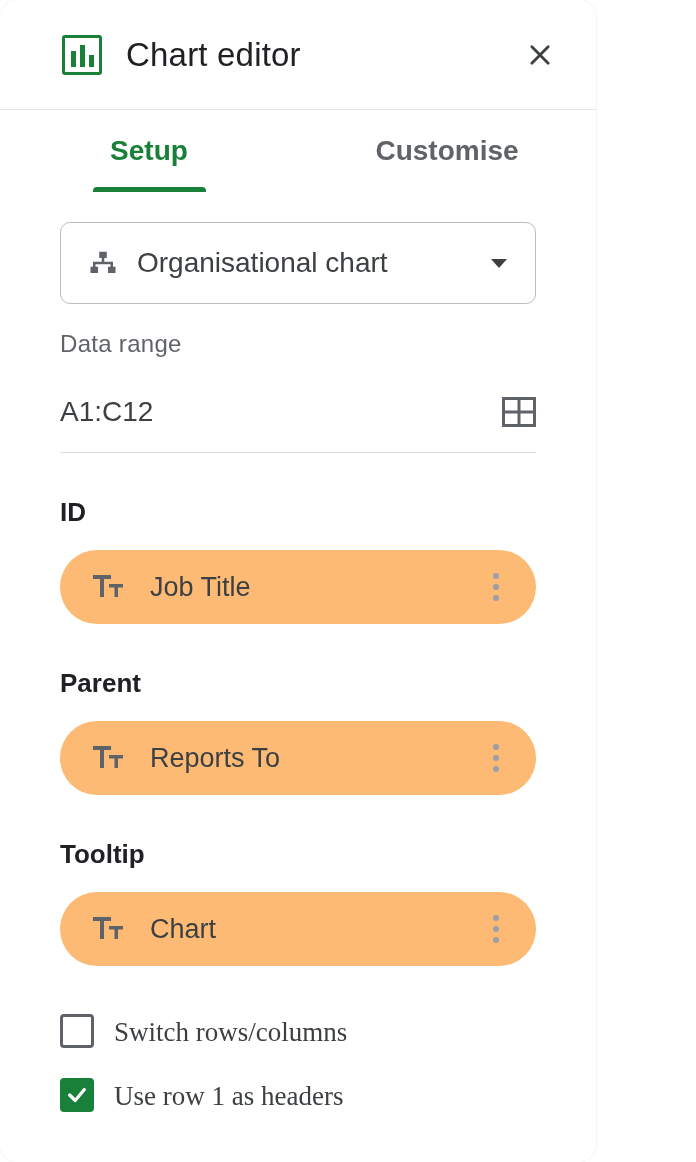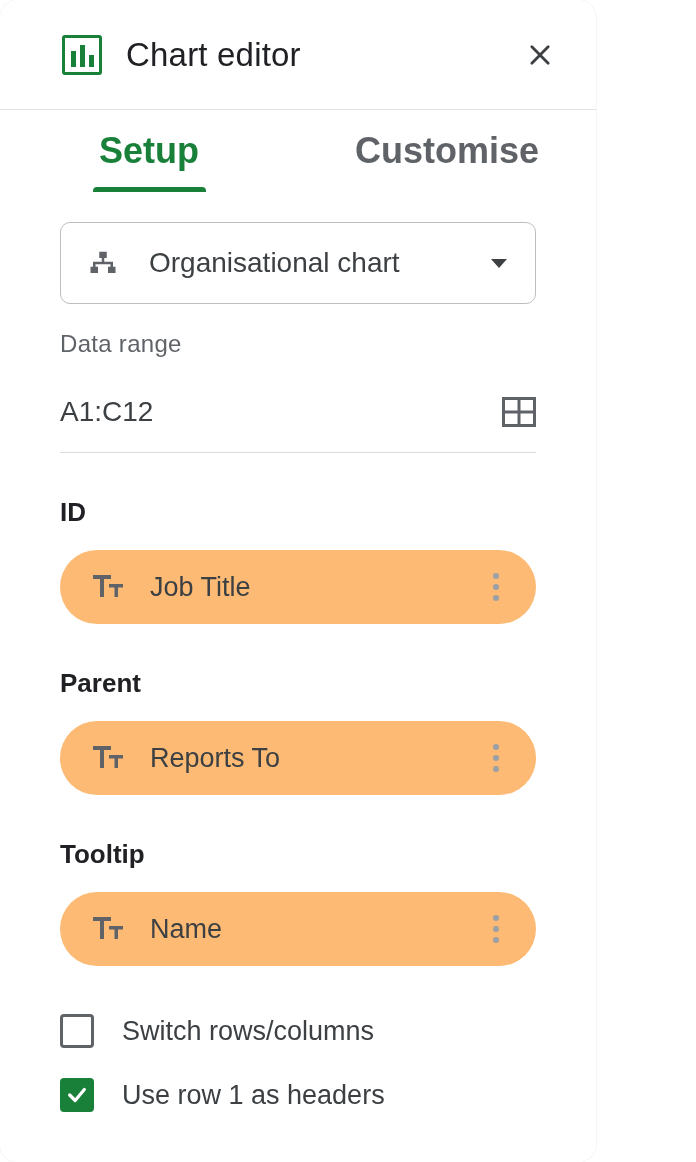--- a/index.html
+++ b/index.html
@@ -49,21 +49,21 @@
   .close-btn svg { width: 28px; height: 28px; }
 
   .tabs {
     display: flex;
     height: 82px;
     border-bottom: 0;
   }
   .tab {
     flex: 1;
     display:flex; align-items:center; justify-content:center;
-    font-size: 36px;
+    font-size: 28px;
     font-weight: 600;
     color: #5f6368;
     cursor: pointer;
     position: relative;
   }
   .tab.active { color: #188038; }
   .tab.active::after {
     content: "";
     position: absolute;
     bottom: 0;
@@ -90,21 +90,21 @@
     display: flex;
     align-items: center;
     padding: 0 28px 0 24px;
     cursor: pointer;
   }
   .select-box .org-icon { color: #5f6368; width: 36px; display:flex; justify-content:center; }
   .select-box .org-icon svg { width: 30px; height: 30px; }
   .select-box .select-text {
     font-size: 28px;
     color: #3c4043;
-    margin-left: 28px;
+    margin-left: 16px;
     flex: 1;
   }
   .select-box .caret {
     width:0; height:0;
     border-left: 8px solid transparent;
     border-right: 8px solid transparent;
     border-top: 9px solid #3c4043;
   }
 
   .data-range-row {
@@ -153,24 +153,25 @@
     flex: 1;
   }
   .pill .dots {
     width: 24px;
     display:flex; flex-direction:column; align-items:center; gap:5px;
   }
   .pill .dots span { width:6px; height:6px; border-radius:50%; background:#9aa0a6; }
 
   .checkbox-row {
     display:flex;
-    align-items:center;
-    gap: 28px;
+    align-items:flex-end;
+    gap: 20px;
     margin-top: 34px;
     cursor: pointer;
+    font-family: Liberation Serif, serif;
   }
   .checkbox {
     width: 34px; height: 34px;
     border: 3px solid #5f6368;
     border-radius: 4px;
     display:flex; align-items:center; justify-content:center;
   }
   .checkbox.checked {
     background: #188038;
     border-color: #188038;
@@ -283,21 +284,21 @@
       <div class="tt-icon">
         <svg viewBox="0 0 30 24">
             <g fill="#5f6368">
               <rect x="0" y="0" width="18" height="4"></rect>
               <rect x="7" y="0" width="4" height="22"></rect>
               <rect x="16" y="9" width="14" height="3.5"></rect>
               <rect x="21.5" y="9" width="3.5" height="13"></rect>
             </g>
           </svg>
       </div>
-      <div class="pill-text">Name</div>
+      <div class="pill-text">Chart</div>
       <div class="dots">
           <span></span>
           <span></span>
           <span></span>
         </div>
     </div>
 
     <div class="checkbox-row" style="margin-top:48px;">
       <div class="checkbox"></div>
       <div class="checkbox-label">Switch rows/columns</div>

